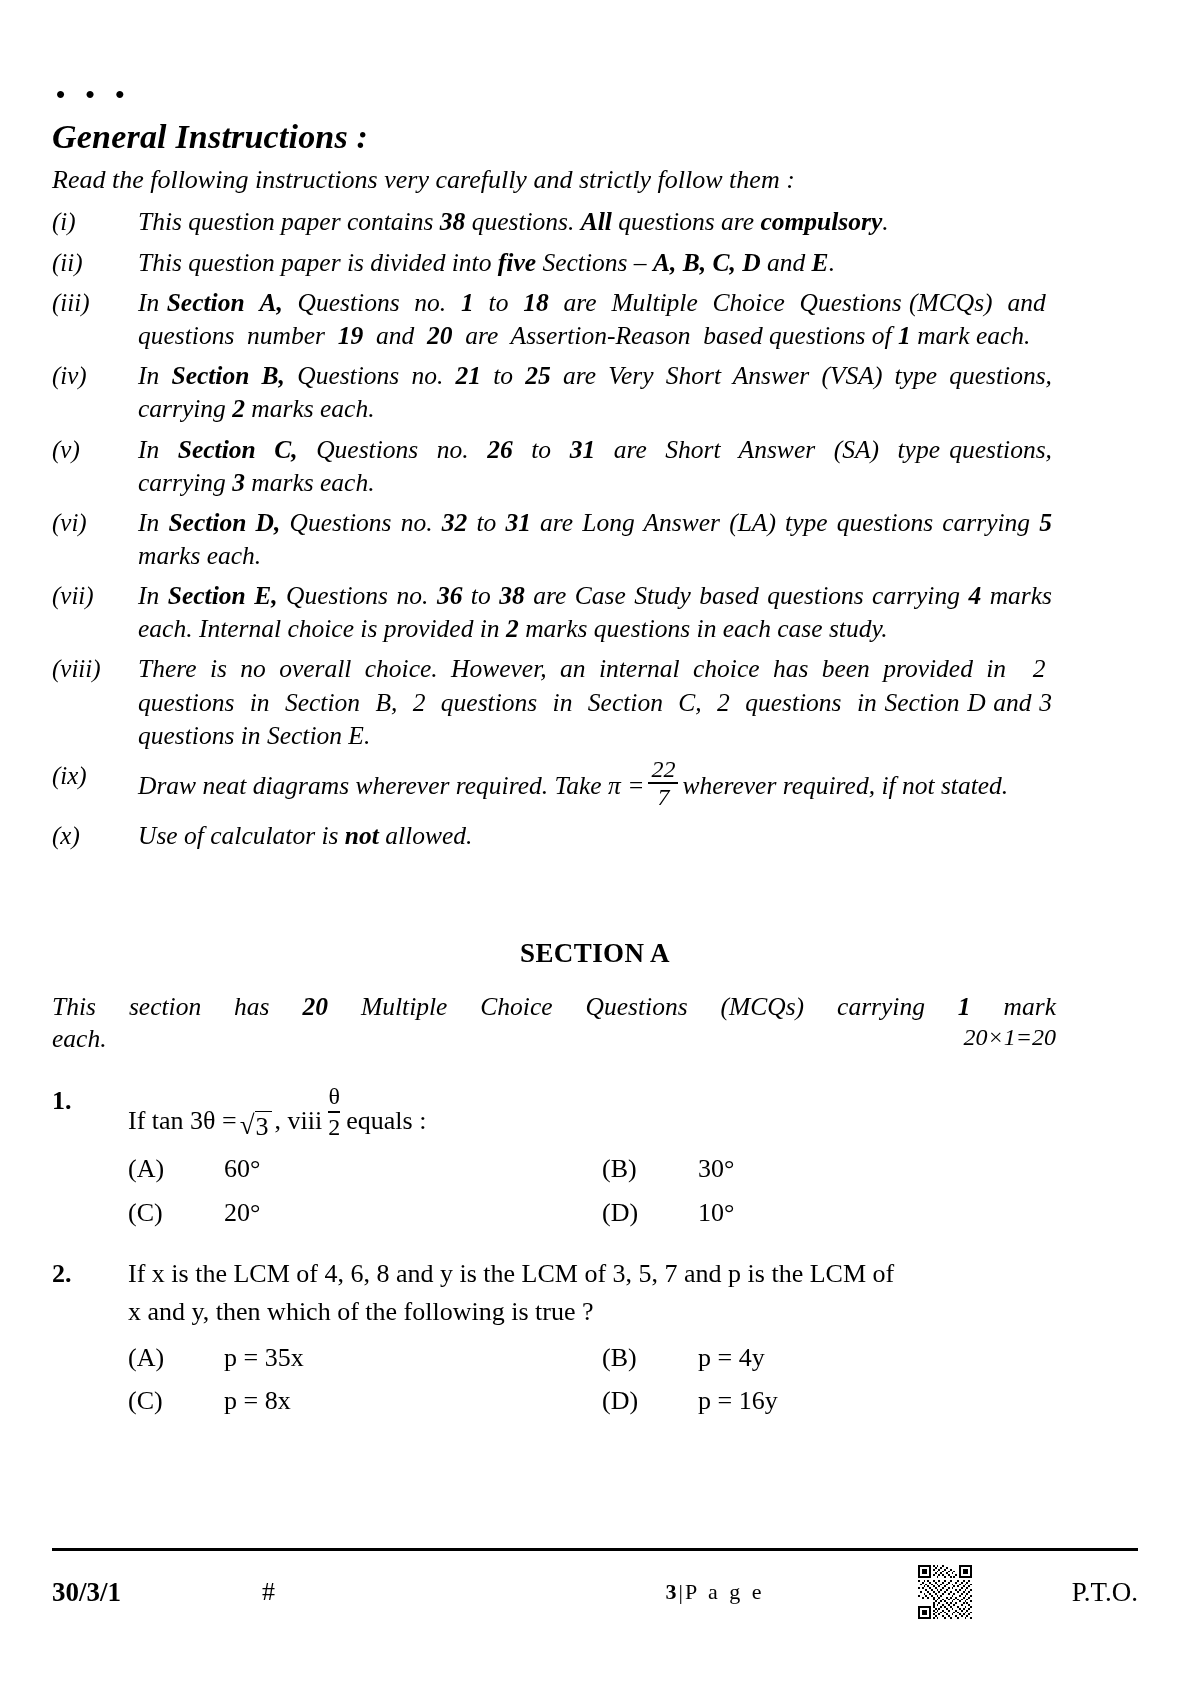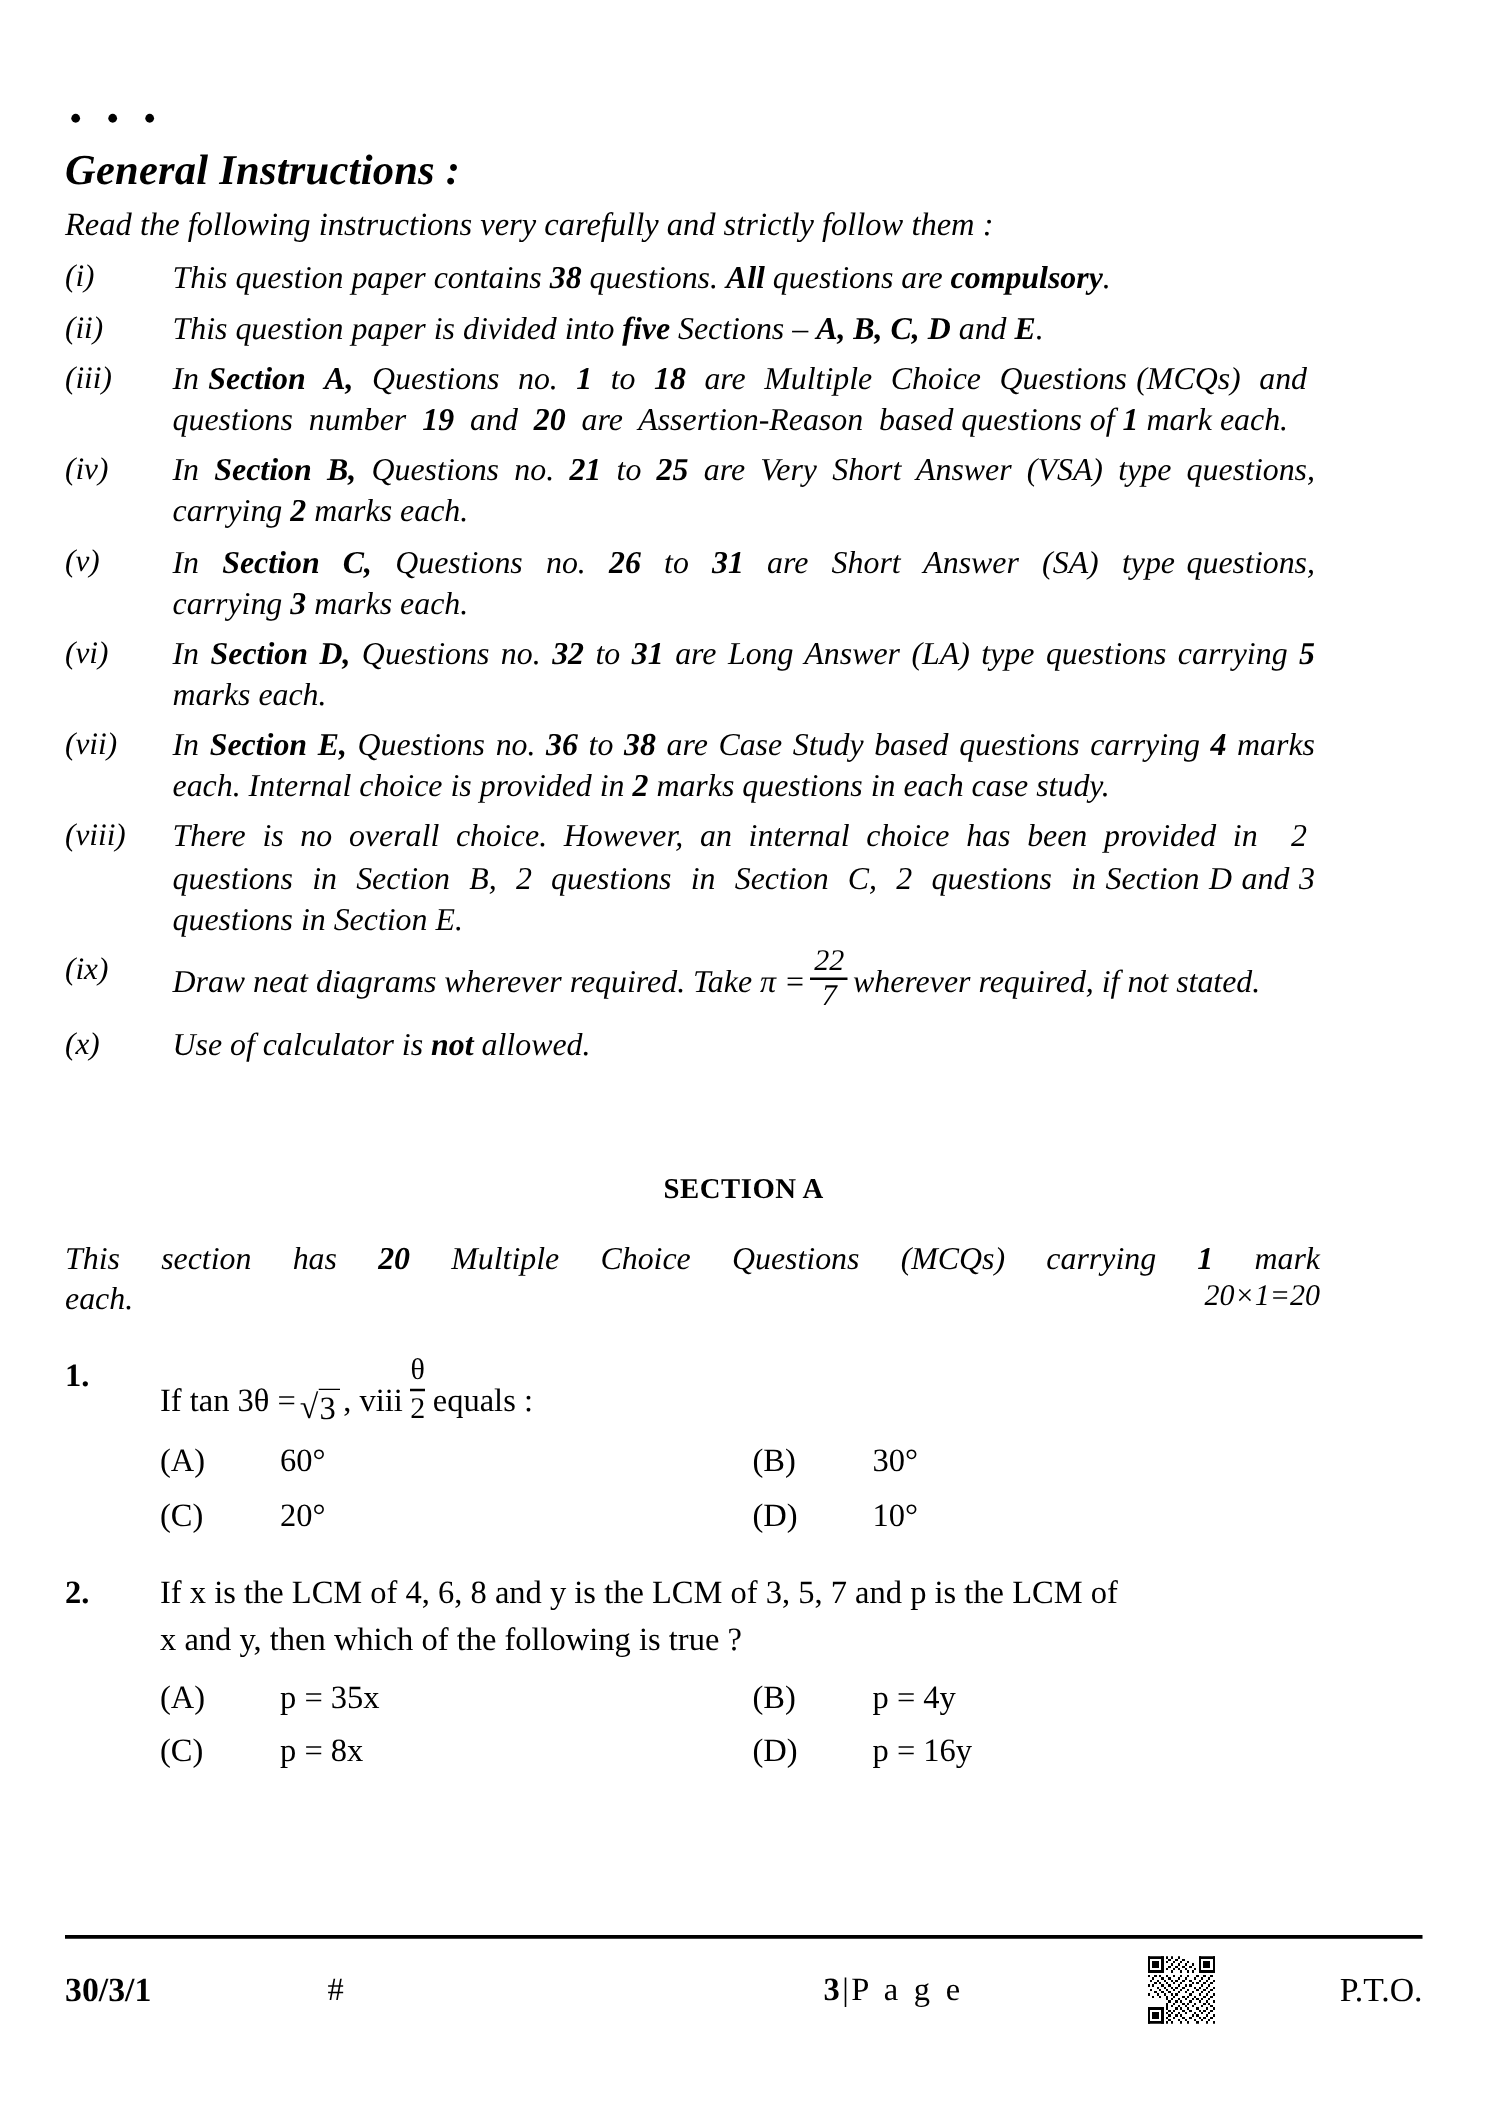--- a/index.html
+++ b/index.html
@@ -110,21 +110,21 @@
     padding: 0 3px;
   }
 
   
   .section-head {
     position: absolute;
     left: 0;
     right: 0;
     top: 938px;
     text-align: center;
-    font-size: 23px;
+    font-size: 27px;
     font-weight: 700;
     letter-spacing: .4px;
   }
   .section-note {
     position: absolute;
     left: 52px;
     top: 990px;
     width: 1004px;
     font-size: 25.5px;
     font-style: italic;
@@ -267,21 +267,21 @@
     width: 210px;
   }
   .f-hash {
     font-size: 26px;
     width: 250px;
     text-align: left;
   }
   .f-page {
     flex: 1 1 auto;
     text-align: center;
-    font-size: 26px;
+    font-size: 22px;
   }
   .f-page .pnum { font-weight: 700; }
   .f-page .bar { margin: 0 2px; }
   .f-page .word { letter-spacing: 3px; }
   .f-qr {
     width: 54px;
     height: 54px;
     margin-right: 46px;
   }
   .f-pto {

